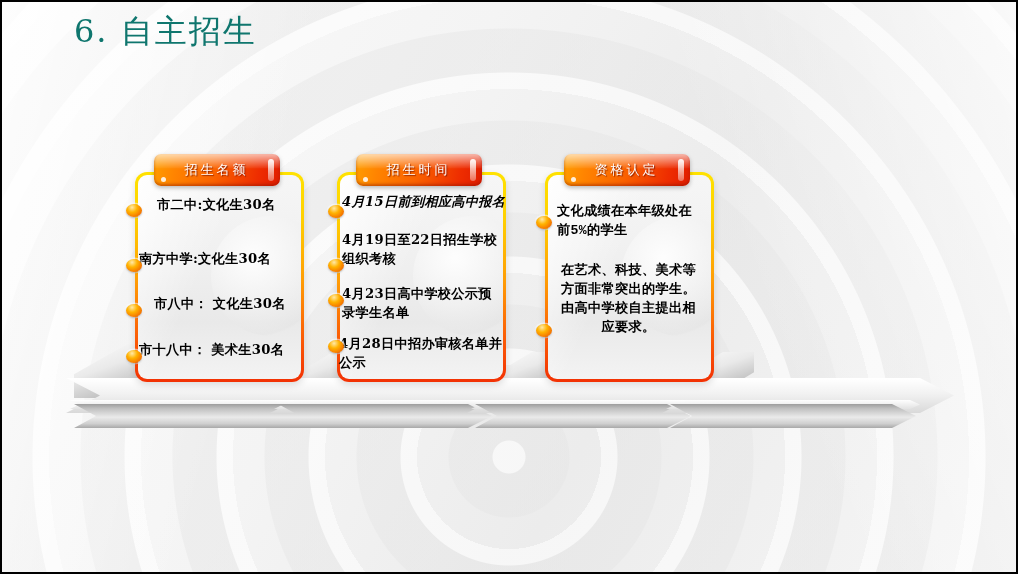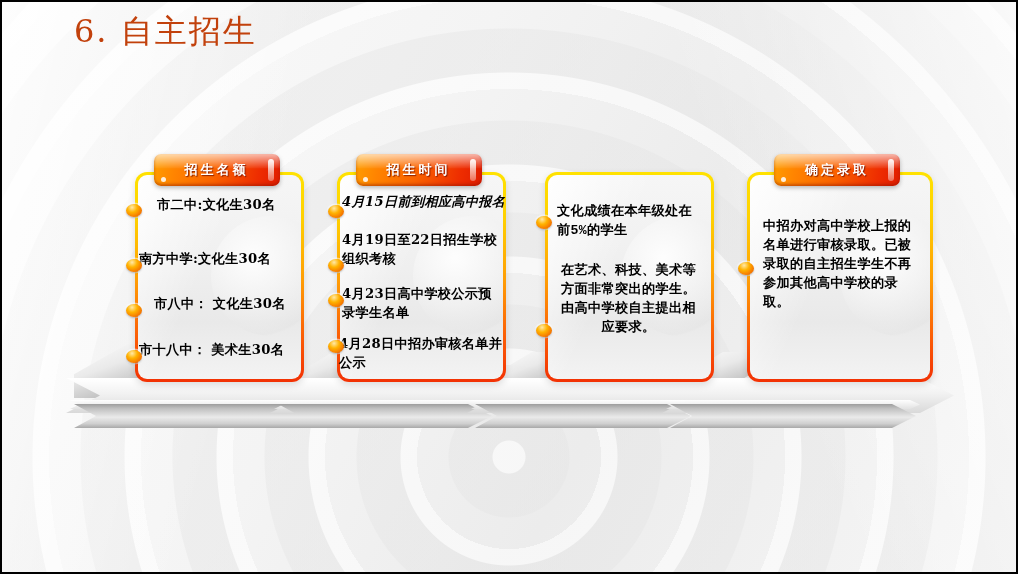--- a/index.html
+++ b/index.html
@@ -57,21 +57,21 @@
     pointer-events: none;
   }
 
   
   #page-title {
     position: absolute;
     left: 72px;
     top: 8px;
     font-family: "DejaVu Serif", "Liberation Serif", serif;
     font-size: 32px;
-    color: #c2410c;
+    color: #0f766e;
     letter-spacing: 2px;
     white-space: nowrap;
   }
 
   
   #platforms {
     position: absolute;
     left: 0; top: 340px;
     width: 1018px; height: 120px;
   }
@@ -183,21 +183,21 @@
   .card-header .hl-dot {
     position: absolute;
     left: 7px; bottom: 4px;
     width: 5px; height: 5px;
     border-radius: 50%;
     background: rgba(255,255,255,.85);
   }
   .card-header .htext {
     position: relative;
     font-family: "DejaVu Serif", "Liberation Serif", serif;
-    font-weight: bold;
+    font-weight: normal;
     font-size: 13px;
     color: #ffffff;
     letter-spacing: 3px;
     text-shadow: 1px 1px 1px rgba(120,20,0,.85);
     white-space: nowrap;
     z-index: 2;
   }
 
   
   .bullet {
@@ -317,40 +317,29 @@
       <div class="item" style="top:76px; left:5px; right:0px;">4月19日至22日招生学校组织考核</div>
       <div class="item" style="top:130px; left:5px; right:0px;">4月23日高中学校公示预录学生名单</div>
       <div class="item" style="top:180px; left:2px; right:-4px;">4月28日中招办审核名单并公示</div>
     </div>
   </div>
 
   <div class="card" style="left:543px; top:152px; width:163px; height:228px;">
     <div class="card-body">
       <div class="card-inner"></div>
     </div>
+    <div class="card-header">
+      <span class="hl-dot"></span>
+      <span class="htext">资格认定</span>
+      <span class="hl-right"></span>
+    </div>
 
     <div class="bullet" style="top:62px;"></div>
     <div class="bullet" style="top:170px;"></div>
 
     <div class="card-text" style="top:0; left:0; right:0;">
       <div class="para" style="top:48px;font-family:Liberation Mono, monospace;">文化成绩在本年级处在前5%的学生</div>
       <div class="para" style="top:106px;text-align:center;">在艺术、科技、美术等方面非常突出的学生。由高中学校自主提出相应要求。</div>
     </div>
   </div>
 
-  <div class="card" style="left:745px; top:152px; width:180px; height:228px;">
-    <div class="card-body">
-      <div class="card-inner"></div>
-    </div>
-    <div class="card-header">
-      <span class="hl-dot"></span>
-      <span class="htext">确定录取</span>
-      <span class="hl-right"></span>
-    </div>
-
-    <div class="bullet" style="top:108px;"></div>
-
-    <div class="card-text" style="top:0; left:0; right:0;">
-      <div class="para" style="top:62px; left:16px; right:12px;">中招办对高中学校上报的名单进行审核录取。已被录取的自主招生学生不再参加其他高中学校的录取。</div>
-    </div>
-  </div>
 
 </div>
 
 </body></html>

